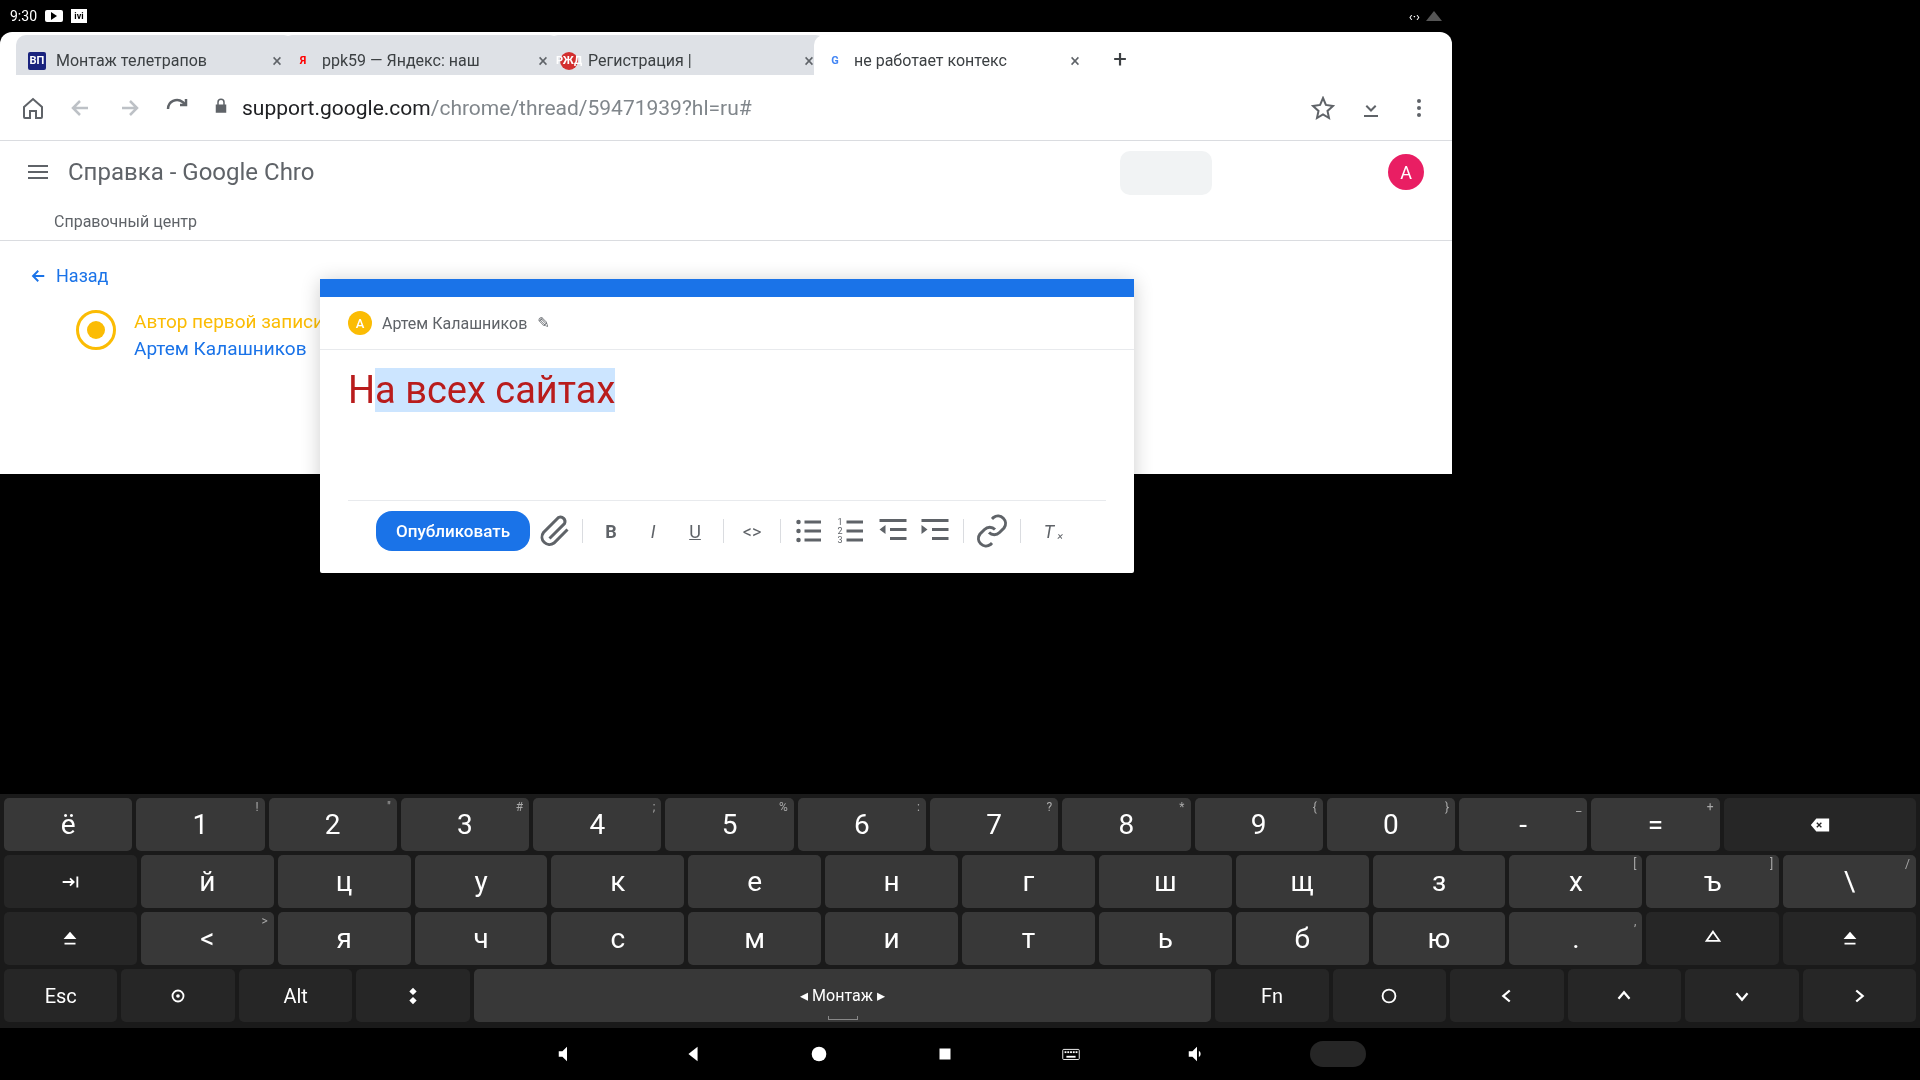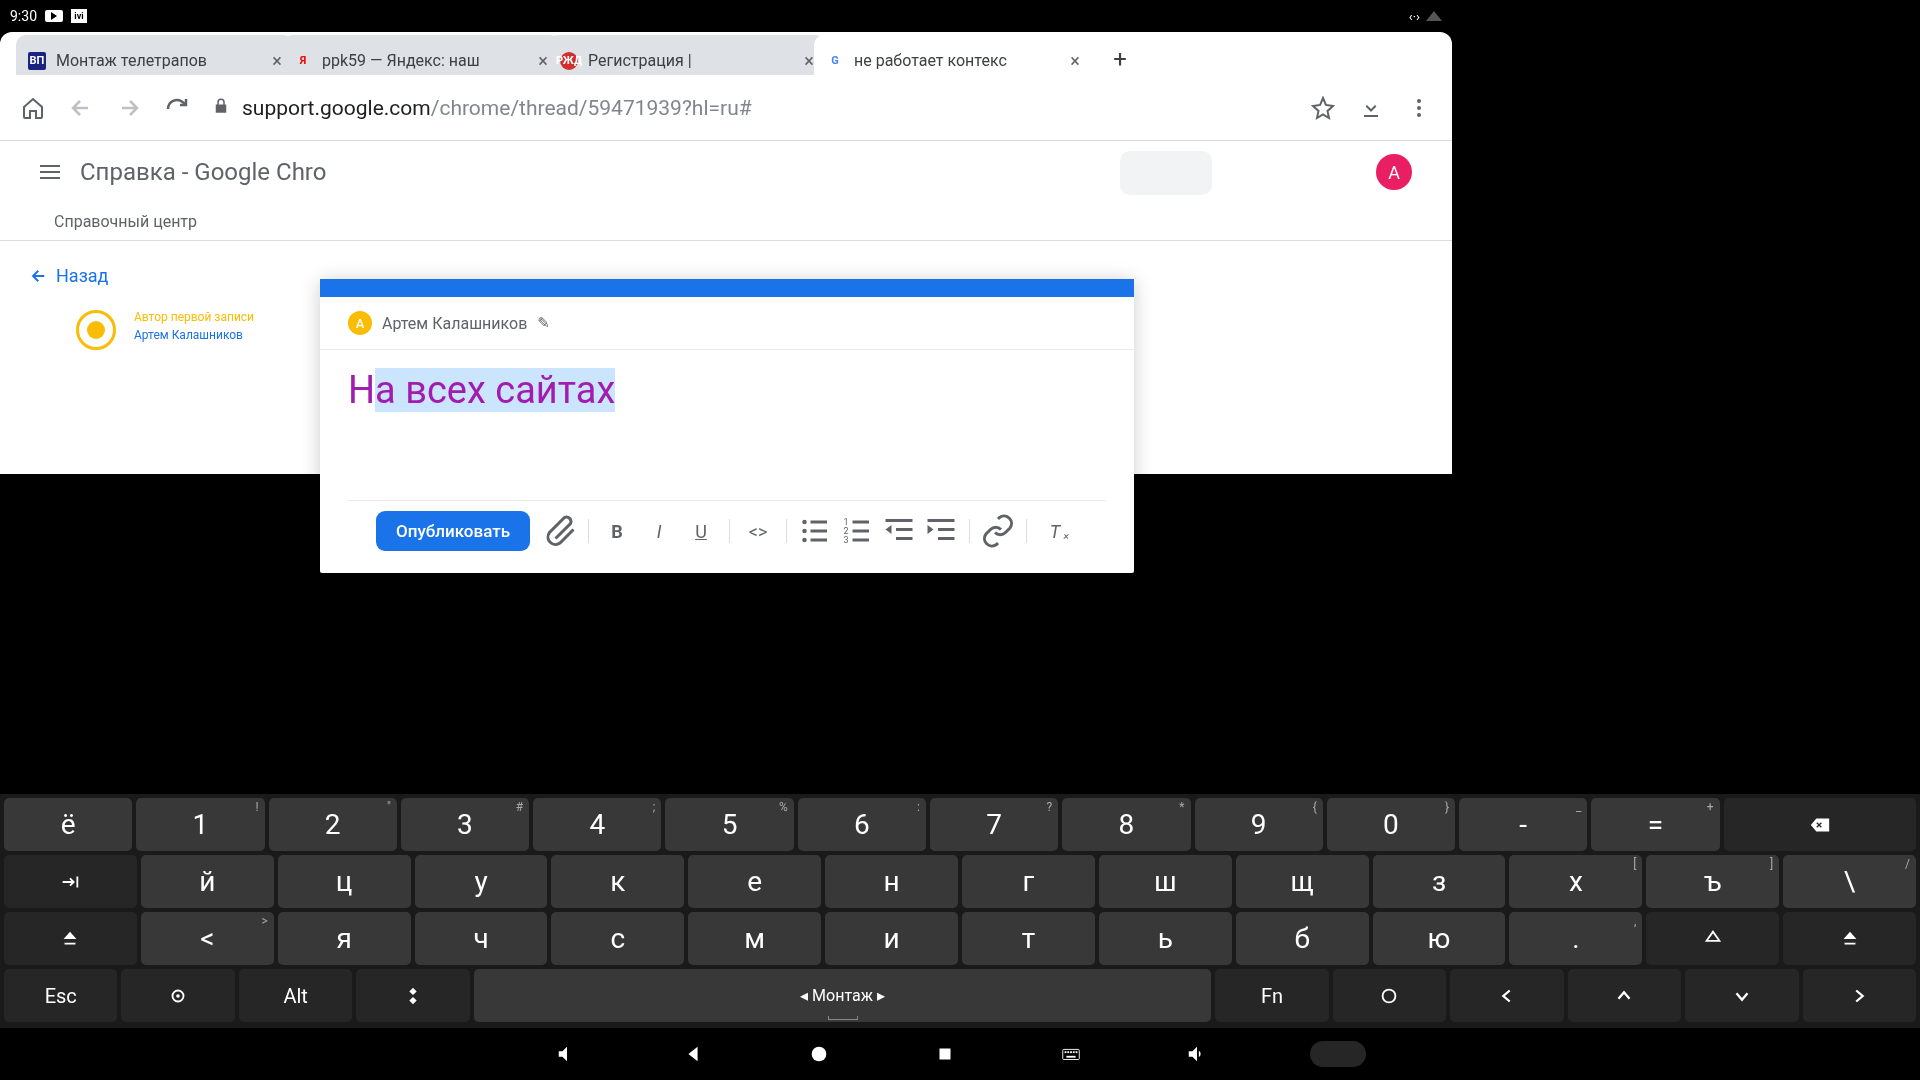--- a/index.html
+++ b/index.html
@@ -22,44 +22,44 @@
 .url-bar{height:66px;background:#fff;display:flex;align-items:center;padding:0 20px;gap:22px;border-bottom:1px solid #dadce0}
 .url-icon{width:26px;height:26px;display:flex;align-items:center;justify-content:center;color:#5f6368}
 .url-icon.disabled{color:#bdc1c6}
 .url-icon svg{width:24px;height:24px}
 .url-text{flex:1;display:flex;align-items:center;font-size:21px;color:#202124;gap:12px}
 .url-text .lock{color:#5f6368}
 .url-text .dim{color:#80868b}
 .menu-dots{display:flex;flex-direction:column;gap:3px}
 .menu-dots span{width:4px;height:4px;background:#5f6368;border-radius:50%}
 .page{background:#fff;height:333px;position:relative}
-.page-header{height:62px;display:flex;align-items:center;padding:0 40px;gap:20px}
+.page-header{height:62px;display:flex;align-items:center;padding:0 28px;gap:20px}
 .hamburger{display:flex;flex-direction:column;gap:4px}
 .hamburger span{width:20px;height:2px;background:#5f6368}
 .page-title{font-size:24px;color:#5f6368;font-weight:400}
 .avatar{width:36px;height:36px;background:#e91e63;color:#fff;border-radius:50%;display:flex;align-items:center;justify-content:center;font-size:18px;margin-left:auto}
 .search-box{position:absolute;right:240px;top:10px;width:92px;height:44px;background:#f1f3f4;border-radius:10px}
 .sub-nav{height:38px;display:flex;align-items:center;padding:0 54px;font-size:16px;color:#5f6368;border-bottom:1px solid #dadce0}
 .back-link{display:flex;align-items:center;gap:8px;color:#1a73e8;font-size:18px;padding:24px 30px}
 .author-box{display:flex;align-items:flex-start;gap:18px;padding:0 76px}
 .author-ring{width:40px;height:40px;border:3px solid #fbbc04;border-radius:50%;display:flex;align-items:center;justify-content:center}
 .author-ring::after{content:"";width:18px;height:18px;background:#fbbc04;border-radius:50%}
-.author-lines{font-size:12px}
+.author-lines{font-size:19px}
 .author-lines .l1{color:#fbbc04}
 .author-lines .l2{color:#1a73e8;margin-top:4px}
 .editor-modal{position:absolute;left:320px;top:138px;width:814px;background:#fff;box-shadow:0 2px 20px rgba(0,0,0,.2);border-radius:2px}
 .editor-bar{height:18px;background:#1a73e8}
 .editor-head{display:flex;align-items:center;gap:10px;padding:14px 28px;border-bottom:1px solid #e8eaed}
 .small-avatar{width:24px;height:24px;background:#fbbc04;color:#fff;border-radius:50%;display:flex;align-items:center;justify-content:center;font-size:13px;font-weight:500}
 .editor-head .name{font-size:16px;color:#5f6368}
 .pencil{color:#5f6368;font-size:15px}
-.editor-body{min-height:150px;padding:18px 28px;font-size:38px;color:#a21caf}
+.editor-body{min-height:150px;padding:18px 28px;font-size:38px;color:#b91c1c}
 .editor-body .sel{background:#cce5ff}
 .editor-foot{display:flex;align-items:center;gap:6px;padding:10px 28px 22px;border-top:1px solid #e8eaed;margin:0 28px}
-.publish-btn{background:#1a73e8;color:#fff;font-size:17px;padding:10px 20px;border-radius:9px;font-weight:500;margin-right:6px}
+.publish-btn{background:#1a73e8;color:#fff;font-size:17px;padding:10px 20px;border-radius:16px;font-weight:500;}
 .tb-icon{width:36px;height:36px;display:flex;align-items:center;justify-content:center;color:#5f6368;font-size:18px}
 .tb-sep{width:1px;height:24px;background:#dadce0;margin:0 4px}
 .keyboard{position:absolute;bottom:52px;left:0;right:0;background:#1a1a1a;padding:4px 4px 2px}
 .kb-row{display:flex;gap:4px;margin-bottom:4px}
 .key{background:#383838;color:#fff;height:53px;border-radius:5px;display:flex;align-items:center;justify-content:center;font-size:28px;position:relative;flex:1}
 .key.dark{background:#262626}
 .key.w15{flex:1.5}.key.w6{flex:6.5}
 .key .sup{position:absolute;top:2px;right:6px;font-size:12px;color:#aaa}
 .key.small{font-size:20px}
 .key svg{width:22px;height:22px}

